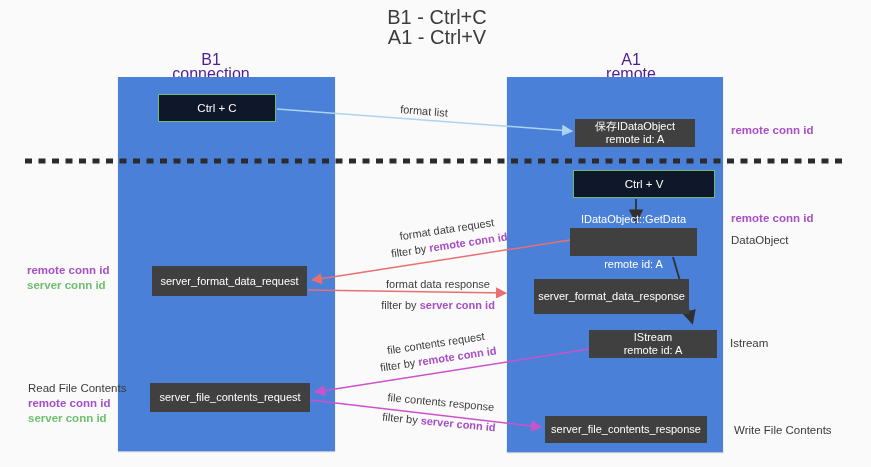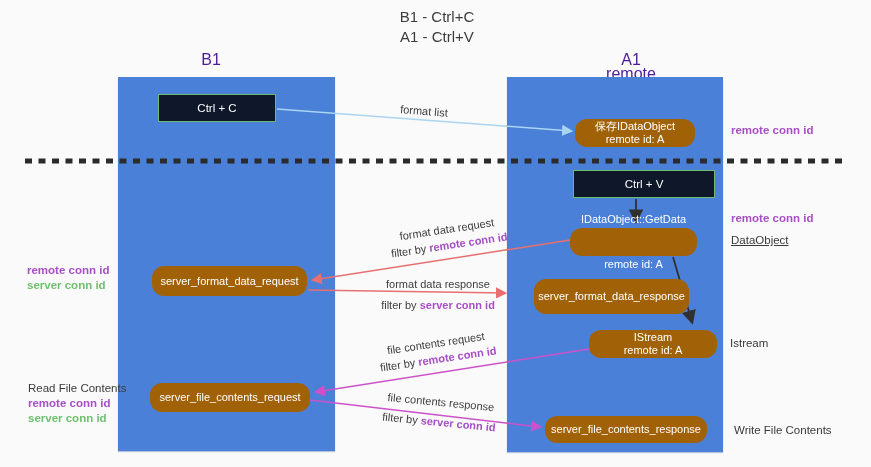--- a/index.html
+++ b/index.html
@@ -10,28 +10,28 @@
     color:#3b3b3b;
   }
   .lane{
     position:absolute;background:#4a80d8;
     box-shadow:0 1px 1px rgba(150,170,210,.7);
   }
   .lane-header{
     position:absolute;font-size:16px;line-height:14px;color:#4c1d95;text-align:center;
   }
   .title{
-    position:absolute;font-size:15px;line-height:20px;color:#3c3c3c;text-align:center;
+    position:absolute;font-size:20px;line-height:20px;color:#3c3c3c;text-align:center;
   }
   .node{
     position:absolute;display:flex;flex-direction:column;align-items:center;justify-content:center;
     color:#ffffff;font-size:11px;line-height:13px;text-align:center;box-sizing:border-box;
   }
   .node-green{background:#0f172a;border:1px solid #6dbc6c;font-size:11.5px;}
-  .node-orange{background:#a16207;border-radius:12px;}
+  .node-orange{background:#404040;}
   .side-lbl{position:absolute;font-size:11.5px;line-height:15px;}
   .plain{color:#3a3a3a;font-weight:normal;}
   .purple{color:#a74fc6;font-weight:bold;}
   .greenlbl{color:#6fbf70;font-weight:bold;}
   .arrow-lbl{
     position:absolute;font-size:11px;line-height:16px;color:#3d3d3d;text-align:center;
   }
   .hl{color:#a74fc6;font-weight:bold;}
   svg{position:absolute;left:0;top:0;}
 </style>
@@ -40,20 +40,21 @@
 
 <div id="canvas">
 
   <div class="title" style="left:337px;top:7px;width:200px;">
     <div>B1 - Ctrl+C</div>
     <div>A1 - Ctrl+V</div>
   </div>
 
   <div class="lane-header" style="left:136px;top:53px;width:150px;">
     <div>B1</div>
+    <div>connection</div>
   </div>
   <div class="lane-header" style="left:556px;top:53px;width:150px;">
     <div>A1</div>
     <div>remote</div>
   </div>
 
   <div class="lane" style="left:118px;top:77px;width:217px;height:374px;"></div>
   <div class="lane" style="left:507px;top:77px;width:216px;height:375px;"></div>
 
   <svg width="871" height="467">
@@ -123,21 +124,21 @@
   <div class="node node-orange" style="left:150px;top:383px;width:160px;height:29px;">
     <div>server_file_contents_request</div>
   </div>
 
   <div class="node node-orange" style="left:545px;top:416px;width:162px;height:27px;">
     <div>server_file_contents_response</div>
   </div>
 
   <div class="side-lbl purple" style="left:731px;top:123px;">remote conn id</div>
   <div class="side-lbl purple" style="left:731px;top:211px;">remote conn id</div>
-  <div class="side-lbl plain" style="left:731px;top:233px;text-decoration:underline;">DataObject</div>
+  <div class="side-lbl plain" style="left:731px;top:233px;">DataObject</div>
   <div class="side-lbl plain" style="left:730px;top:336px;">Istream</div>
   <div class="side-lbl plain" style="left:734px;top:423px;">Write File Contents</div>
 
   <div class="side-lbl" style="left:27px;top:263px;">
     <div class="purple">remote conn id</div>
     <div class="greenlbl">server conn id</div>
   </div>
   <div class="side-lbl" style="left:28px;top:381px;">
     <div class="plain">Read File Contents</div>
     <div class="purple">remote conn id</div>

